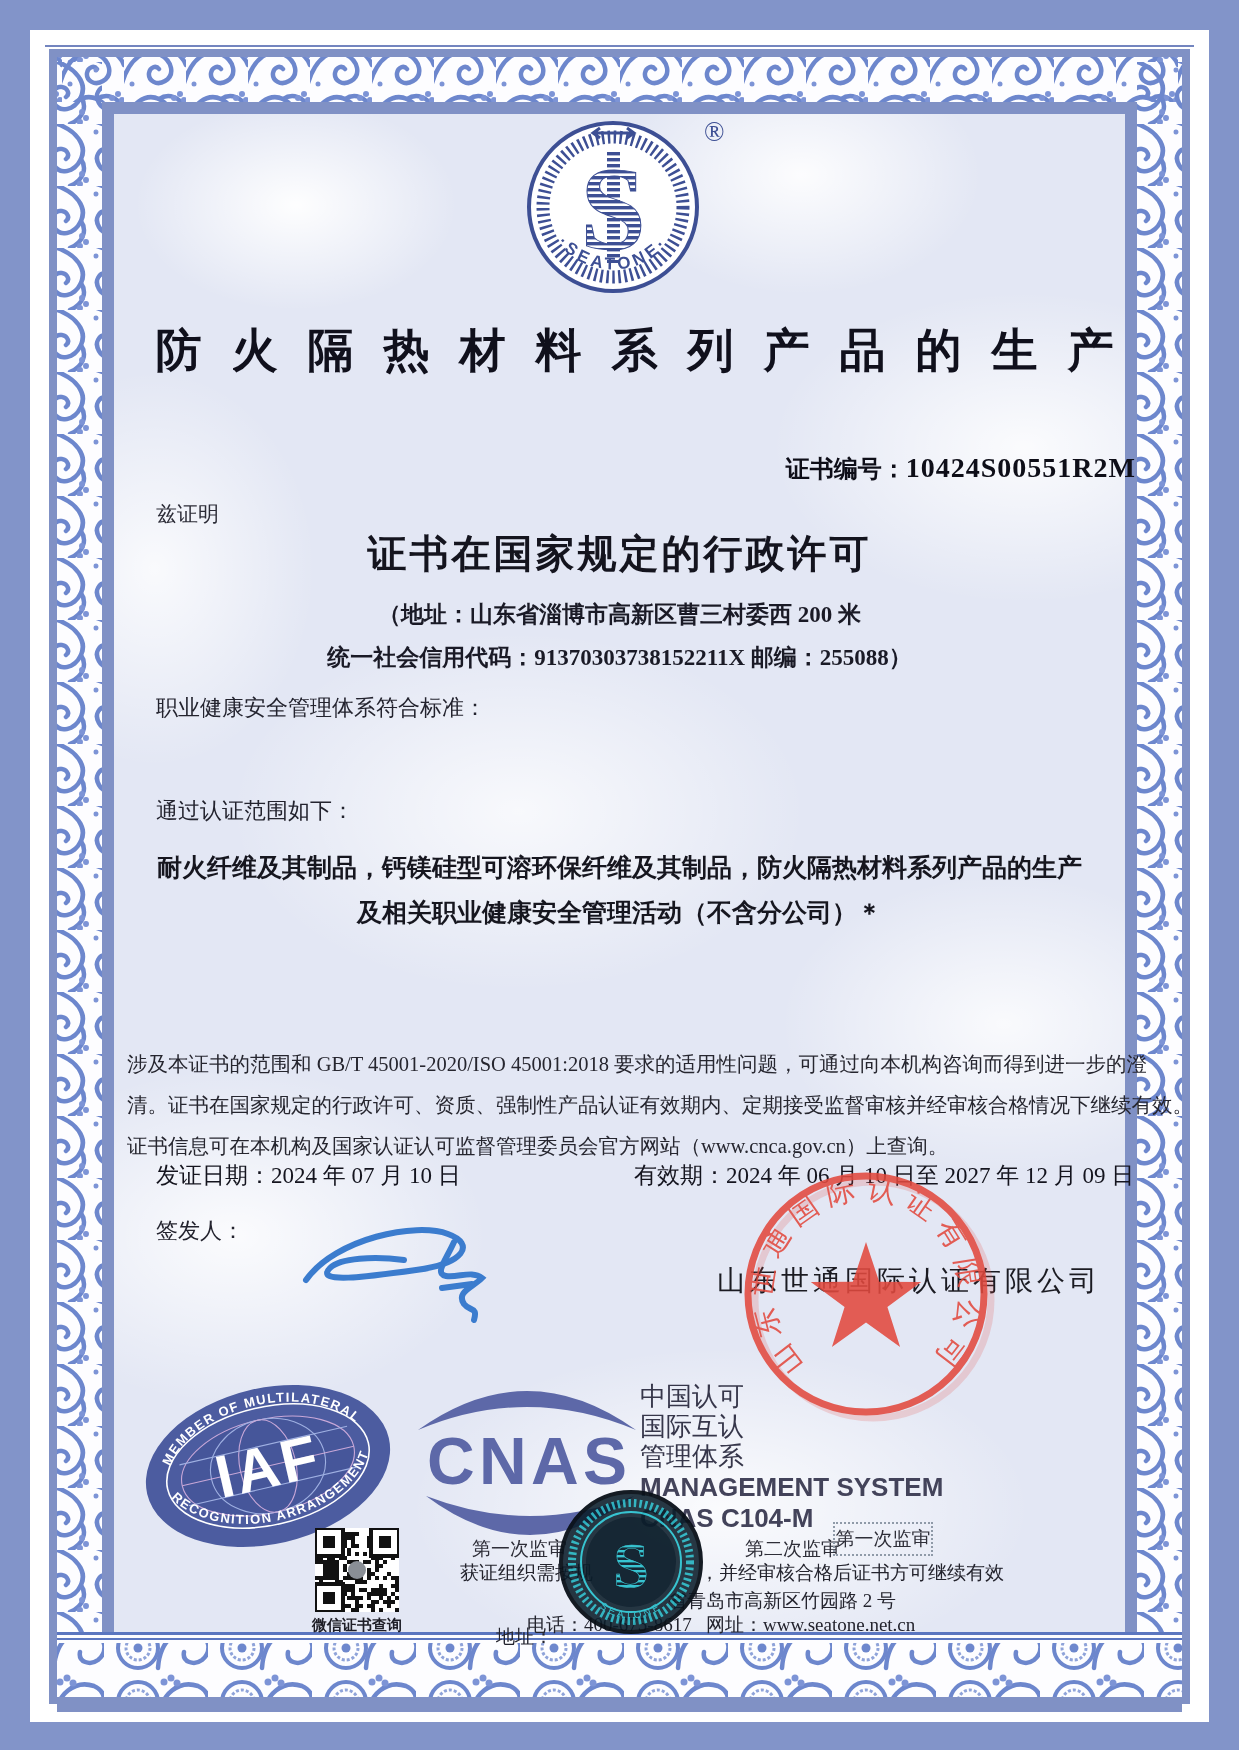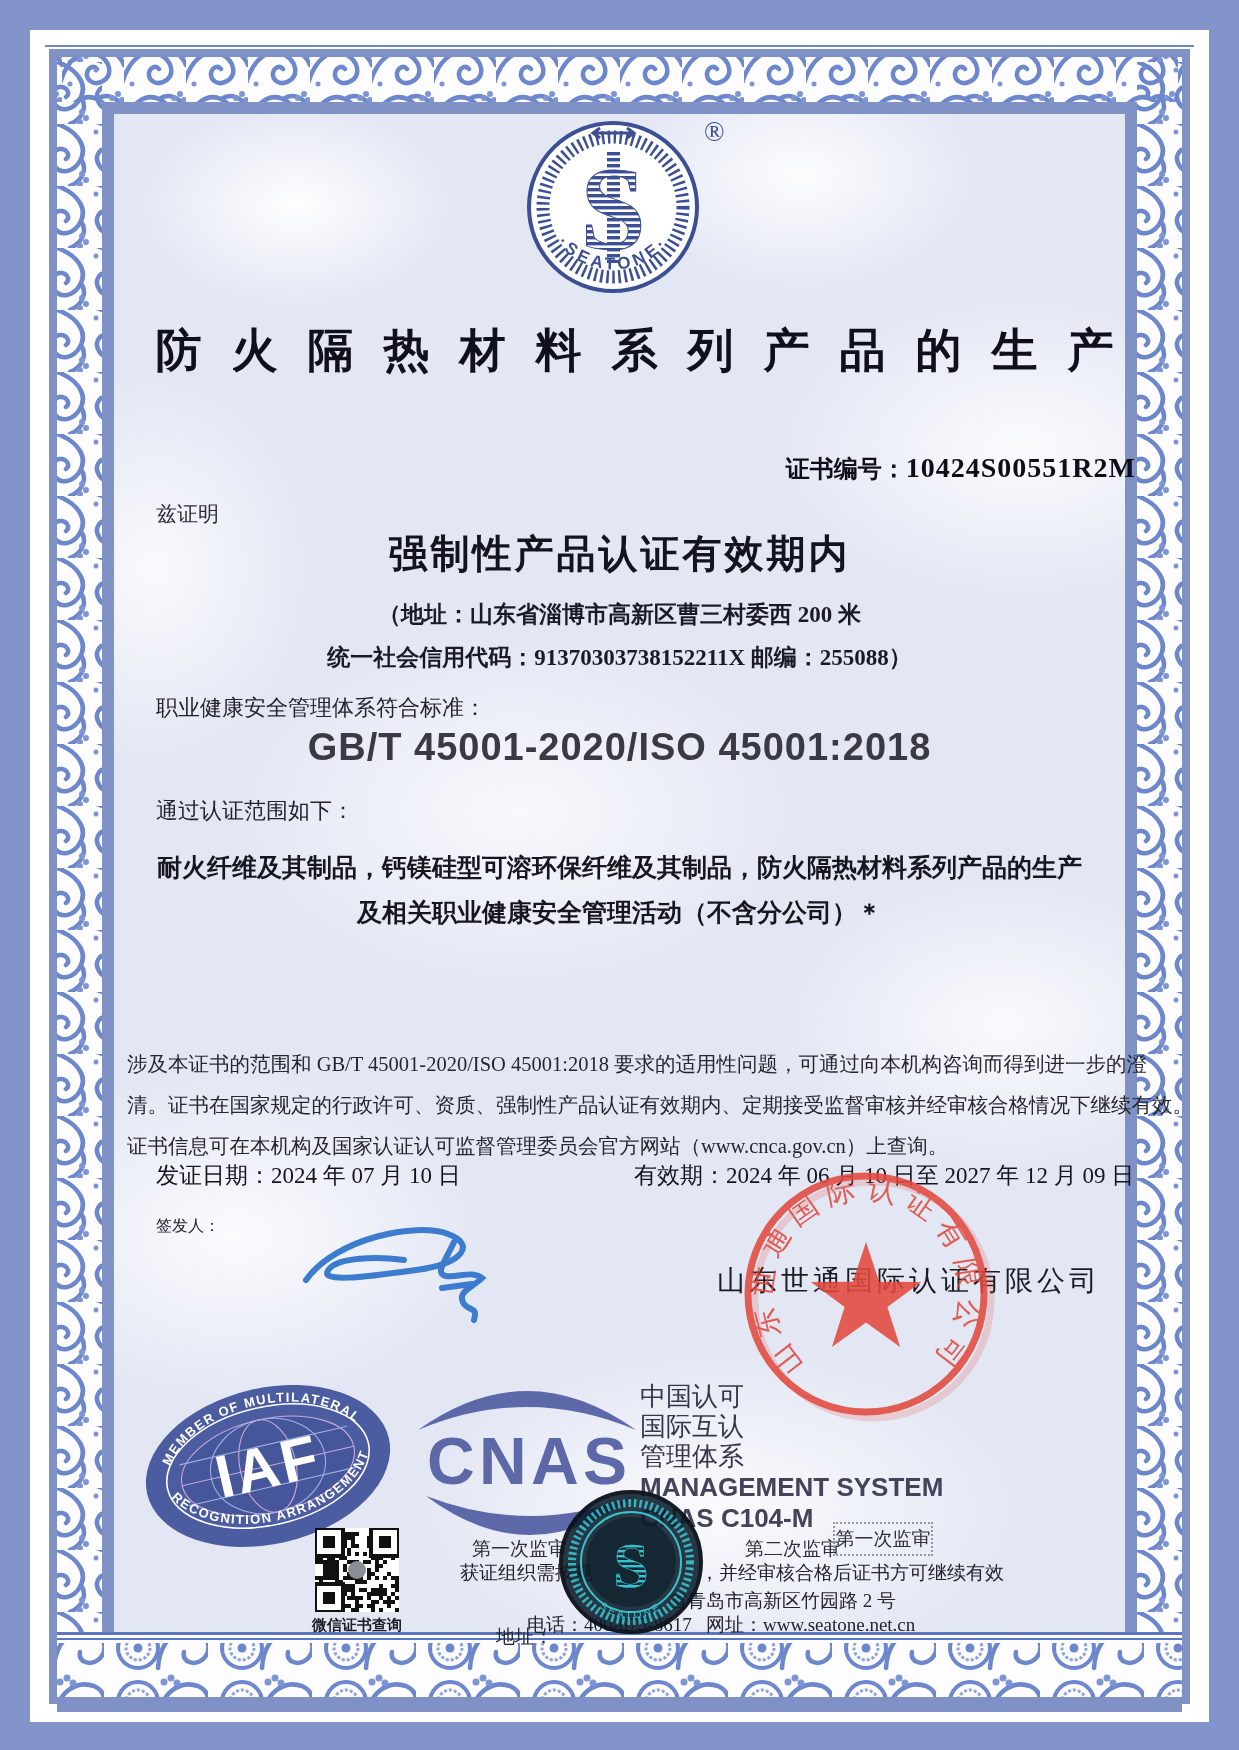--- a/index.html
+++ b/index.html
@@ -26,21 +26,21 @@
   .company{top:527px;font-size:39px;font-weight:bold;letter-spacing:3px;color:#14141e;}
   .addr1{top:599px;font-size:23px;font-weight:bold;color:#1a1a26;}
   .addr2{top:642px;font-size:23px;font-weight:bold;color:#1a1a26;}
   .lbl{left:156px;font-size:22px;color:#23232e;}
   .stdval{top:726px;font-size:38px;font-family:"Liberation Sans","DejaVu Sans",sans-serif;
           font-weight:600;color:#3a3a44;letter-spacing:1px;}
   .scopeln{font-size:25px;font-weight:bold;color:#16161f;height:45px;line-height:45px;}
   .notice{left:127px;top:1044px;width:986px;z-index:3;position:absolute;font-size:20.5px;color:#26262f;}
   .notice div{height:41px;line-height:41px;white-space:nowrap;}
   .date{top:1160px;font-size:23px;color:#14141e;}
-  .signer{left:156px;top:1216px;font-size:16px;color:#23232e;}
+  .signer{left:156px;top:1216px;font-size:22px;color:#23232e;}
   .issuer{left:716px;top:1262px;width:386px;text-align:center;font-size:28px;letter-spacing:4px;color:#1b1b22;}
   .accr{left:640px;top:1382px;z-index:3;position:absolute;}
   .accr .zh{font-size:26px;line-height:30px;color:#36364a;white-space:nowrap;}
   .accr .en{font-size:26px;line-height:31px;font-family:"Liberation Sans","DejaVu Sans",sans-serif;
             font-weight:bold;color:#43435a;white-space:nowrap;}
   .foot{font-size:19px;color:#23232d;z-index:3;}
   .auditlbl{font-size:19px;color:#2e2e38;}
   .sticker{left:833px;top:1522px;width:96px;height:30px;border:2px dotted #8f9aa8;text-align:center;
            line-height:30px;font-size:19px;color:#2e2e38;}
   #qr{left:315px;top:1528px;width:84px;height:84px;background:#fff;z-index:3;position:absolute;}
@@ -128,26 +128,25 @@
     <text x="196" y="38" font-size="27" fill="#3d4f94">®</text>
   </svg>
 
   <div class="abs ctr title">防火隔热材料系列产品的生产</div>
 
   <div class="abs certno">
     <span>证书编号：</span><span class="num">10424S00551R2M</span>
   </div>
 
   <div class="abs certify">兹证明</div>
-  <div class="abs ctr company">强制性产品认证有效期内</div>
+  <div class="abs ctr company">证书在国家规定的行政许可</div>
   <div class="abs ctr addr1">（地址：山东省淄博市高新区曹三村委西 200 米</div>
   <div class="abs ctr addr2">统一社会信用代码：91370303738152211X 邮编：255088）</div>
 
   <div class="abs lbl" style="top:693px">职业健康安全管理体系符合标准：</div>
-  <div class="abs ctr stdval">GB/T 45001-2020/ISO 45001:2018</div>
 
   <div class="abs lbl" style="top:796px">通过认证范围如下：</div>
   <div class="abs ctr" style="top:845px">
     <div class="scopeln">耐火纤维及其制品，钙镁硅型可溶环保纤维及其制品，防火隔热材料系列产品的生产</div>
     <div class="scopeln">及相关职业健康安全管理活动（不含分公司）＊</div>
   </div>
 
   <div class="notice">
     <div>涉及本证书的范围和 GB/T 45001-2020/ISO 45001:2018 要求的适用性问题，可通过向本机构咨询而得到进一步的澄</div>
     <div>清。证书在国家规定的行政许可、资质、强制性产品认证有效期内、定期接受监督审核并经审核合格情况下继续有效。</div>

